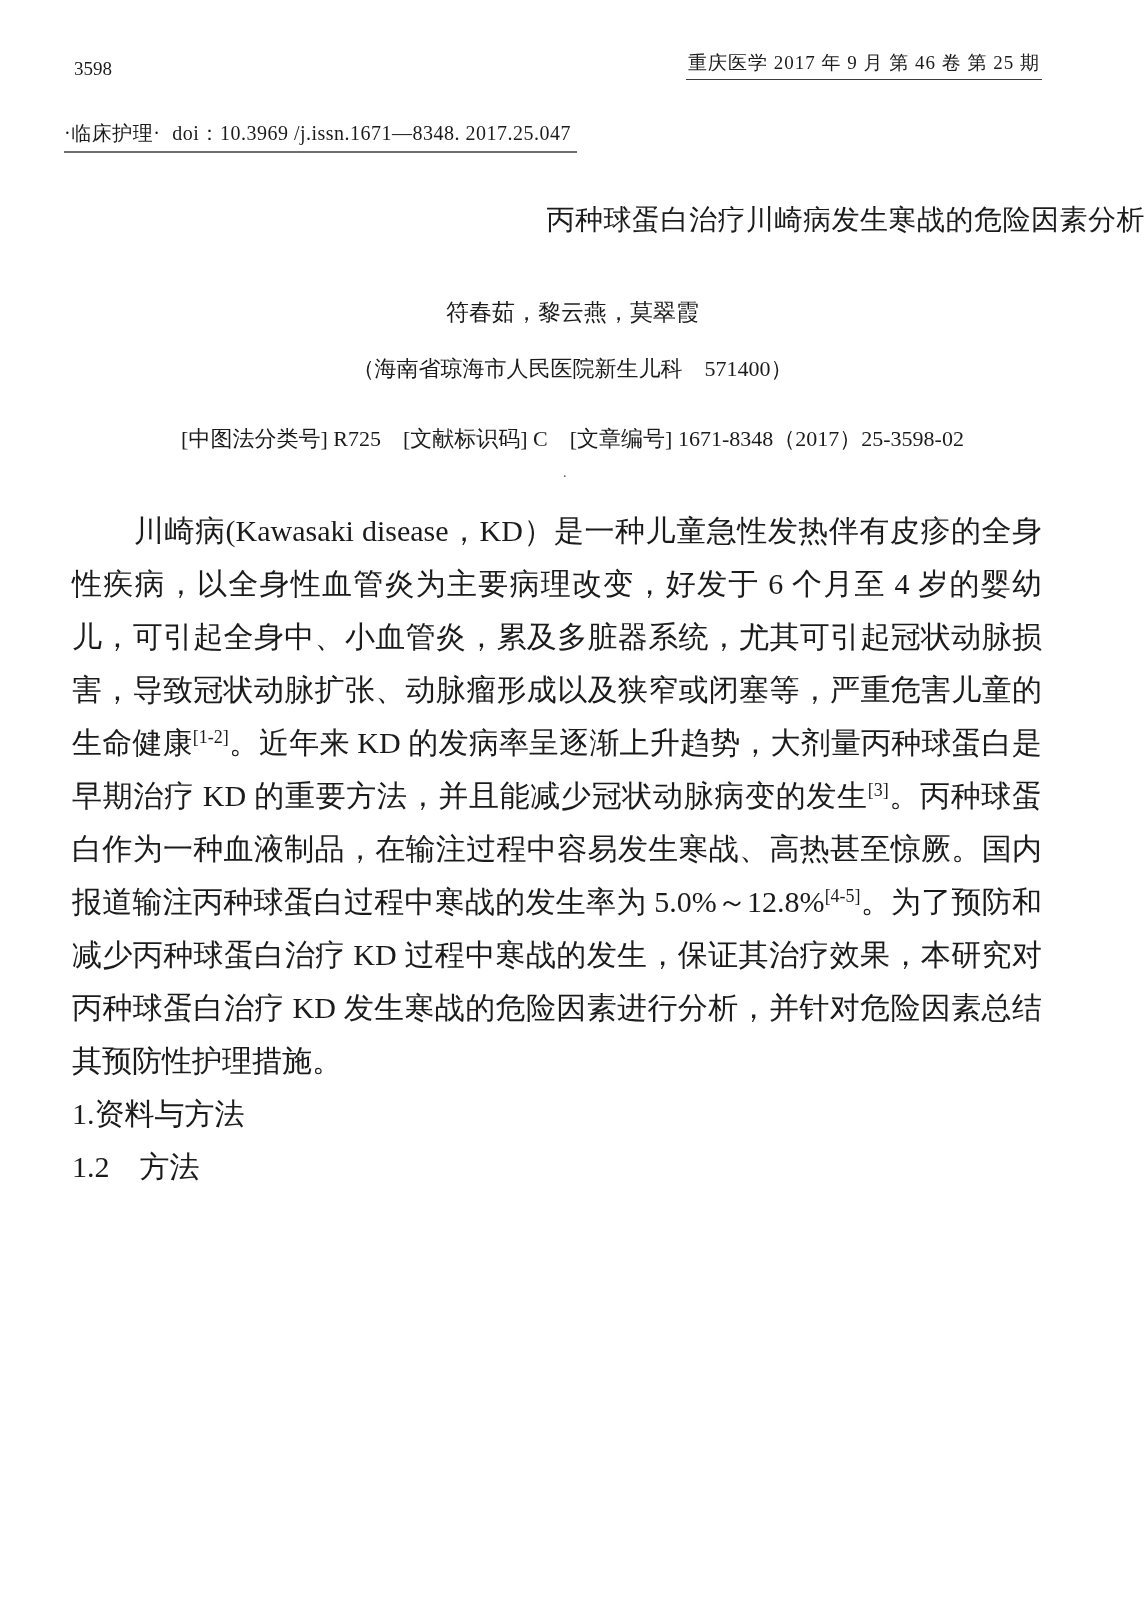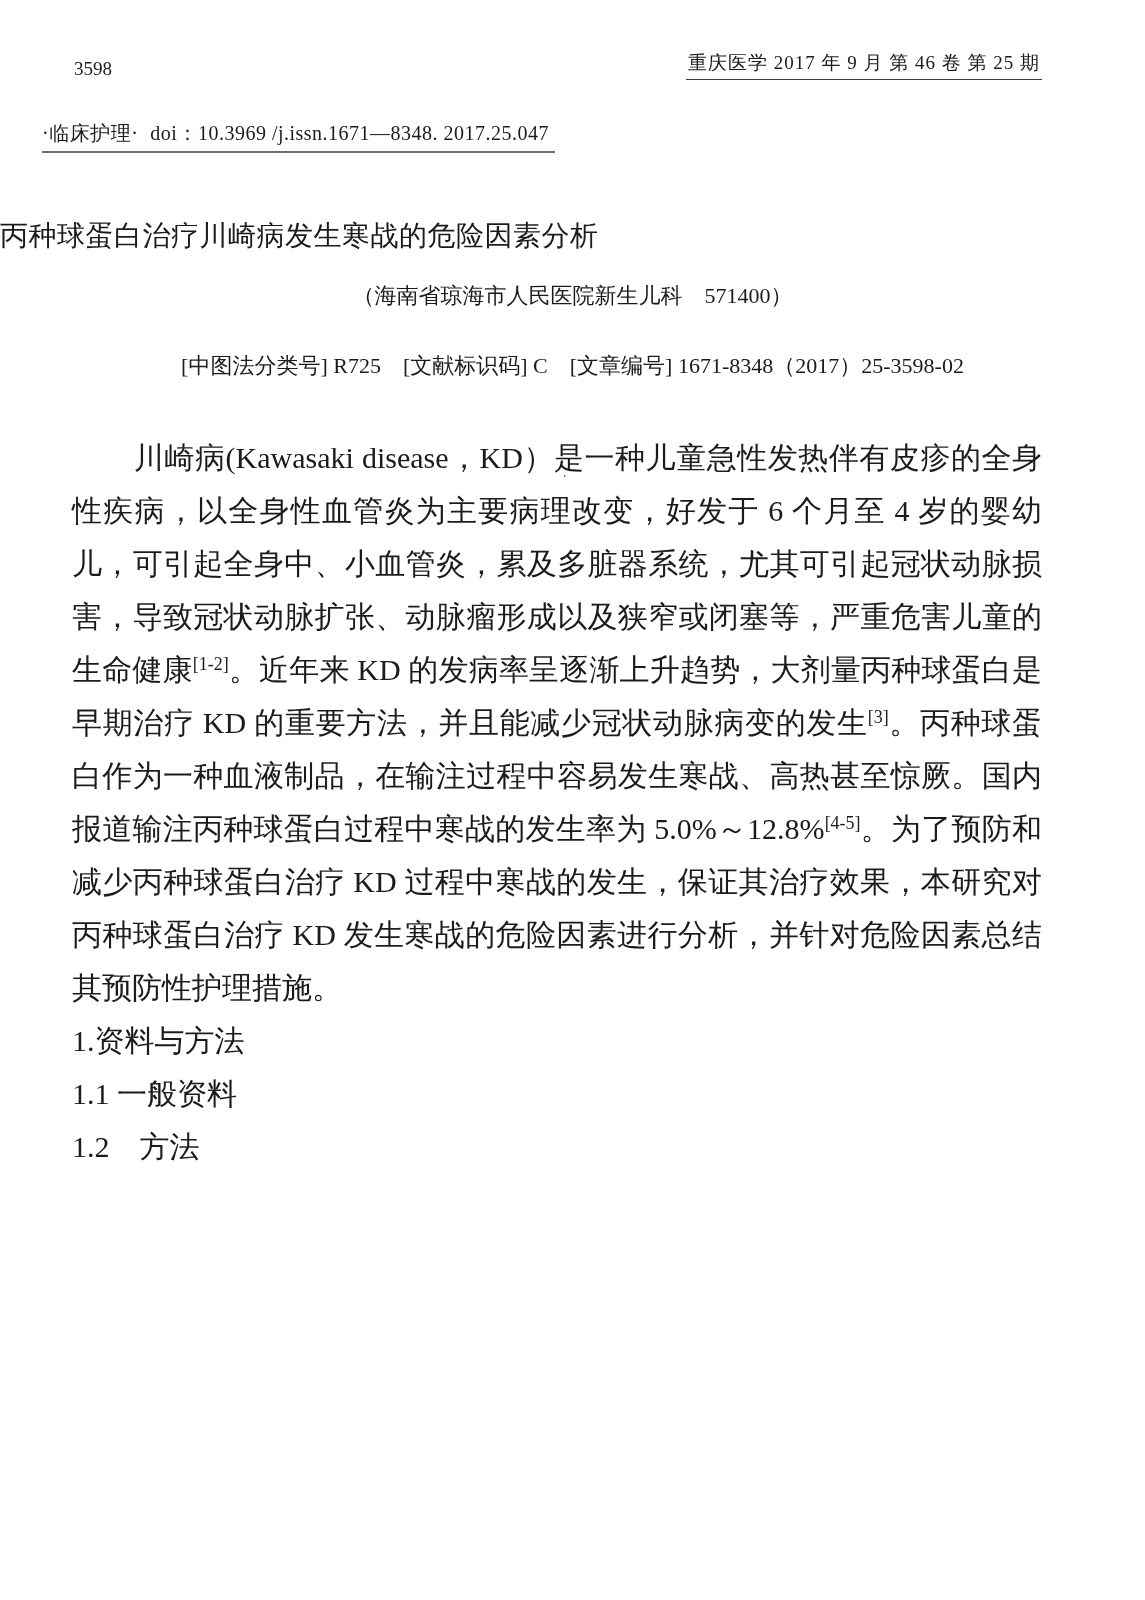--- a/index.html
+++ b/index.html
@@ -20,34 +20,34 @@
     font-size: 19px;
   }
   .journal-ref {
     border-bottom: 1.5px solid #3a3a3a;
     padding: 0 2px 3px 2px;
     letter-spacing: 1px;
     margin-left: 46px;
   }
 
   
-  .meta-row { margin: 40px 0 0 42px; font-family: Liberation Serif, serif; }
+  .meta-row { margin: 40px 0 0 64px; font-family: Liberation Serif, serif; }
   .doi-line {
     display: inline-block;
     font-size: 20px;
     border-bottom: 2px solid #6e6e6e;
     padding: 0 6px 4px 0;
     letter-spacing: 0.5px;
   }
   .doi-line .sep { display: inline-block; width: 12px; }
 
   
   .title {
-    margin-top: 64px;
-    text-align: left;
+    margin-top: 48px;
+    text-align: right;
     font-size: 28px;
     font-weight: normal;
     letter-spacing: 0.5px;
   }
   .authors {
     margin-top: 58px;
     text-align: center;
     font-size: 23px;
   }
   .affiliation {
@@ -102,27 +102,27 @@
   </div>
 
   <div class="meta-row">
     <span class="doi-line">
       <span>·临床护理·</span><span class="sep"></span><span>doi：10.3969 /j.issn.1671—8348. 2017.25.047</span>
     </span>
   </div>
 
   <h1 class="title">丙种球蛋白治疗川崎病发生寒战的危险因素分析</h1>
 
+  <div class="authors">符春茹，黎云燕，莫翠霞</div>
 
   <div class="affiliation">（海南省琼海市人民医院新生儿科　571400）</div>
 
   <div class="classification">[中图法分类号] R725　[文献标识码] C　[文章编号] 1671-8348（2017）25-3598-02</div>
 
   <div class="stray-dot">.</div>
 
   <div class="article-body">
     <p class="para indent"><span>川崎病(Kawasaki disease，KD）是一种儿童急性发热伴有皮疹的全身性疾病，以全身性血管炎为主要病理改变，好发于 6 个月至 4 岁的婴幼儿，可引起全身中、小血管炎，累及多脏器系统，尤其可引起冠状动脉损害，导致冠状动脉扩张、动脉瘤形成以及狭窄或闭塞等，严重危害儿童的生命健康</span><sup>[1-2]</sup><span>。近年来 KD 的发病率呈逐渐上升趋势，大剂量丙种球蛋白是早期治疗 KD 的重要方法，并且能减少冠状动脉病变的发生</span><sup>[3]</sup><span>。丙种球蛋白作为一种血液制品，在输注过程中容易发生寒战、高热甚至惊厥。国内报道输注丙种球蛋白过程中寒战的发生率为 5.0%～12.8%</span><sup>[4-5]</sup><span>。为了预防和减少丙种球蛋白治疗 KD 过程中寒战的发生，保证其治疗效果，本研究对丙种球蛋白治疗 KD 发生寒战的危险因素进行分析，并针对危险因素总结其预防性护理措施。</span></p>
     <h2 class="heading">1.资料与方法</h2>
-    <h2 class="heading">1.1 一般资料</h2>
     <h2 class="heading">1.2　方法</h2>
   </div>
 
 </div>
 
 </body></html>

